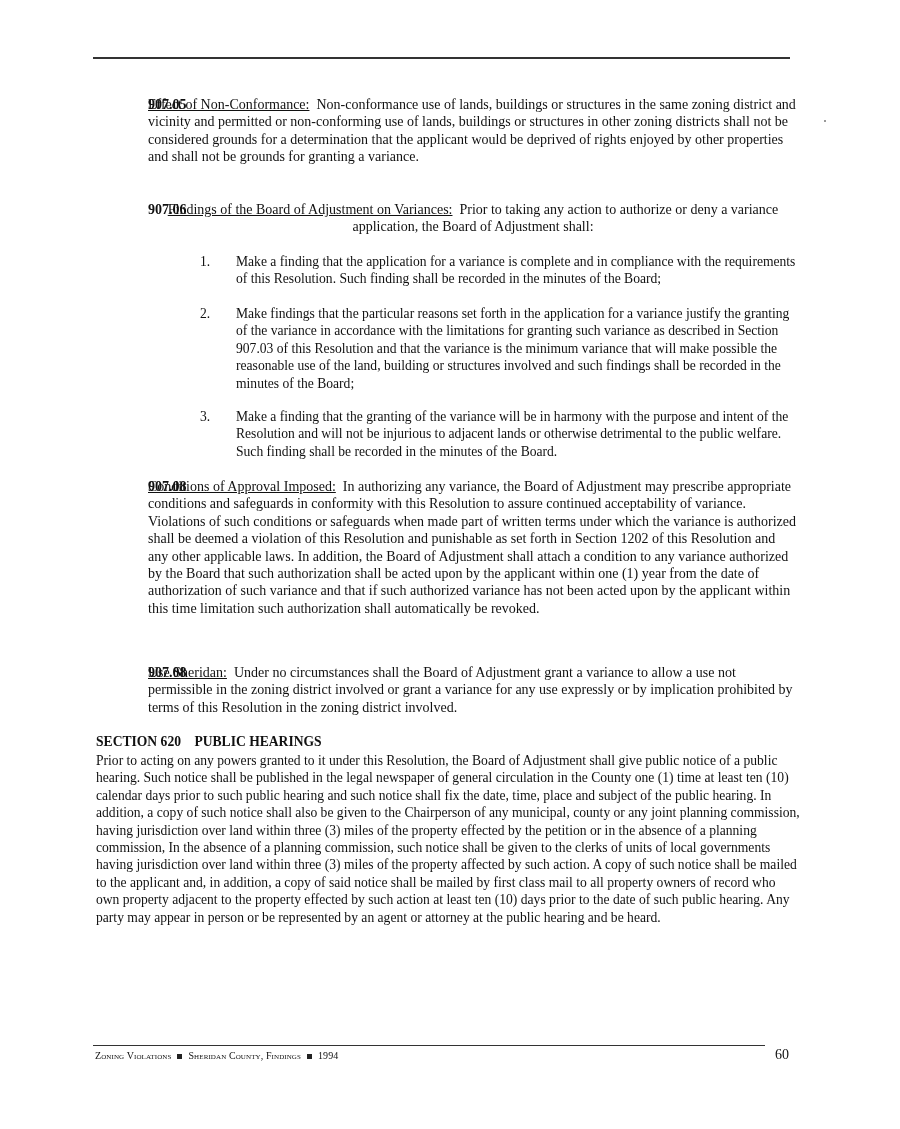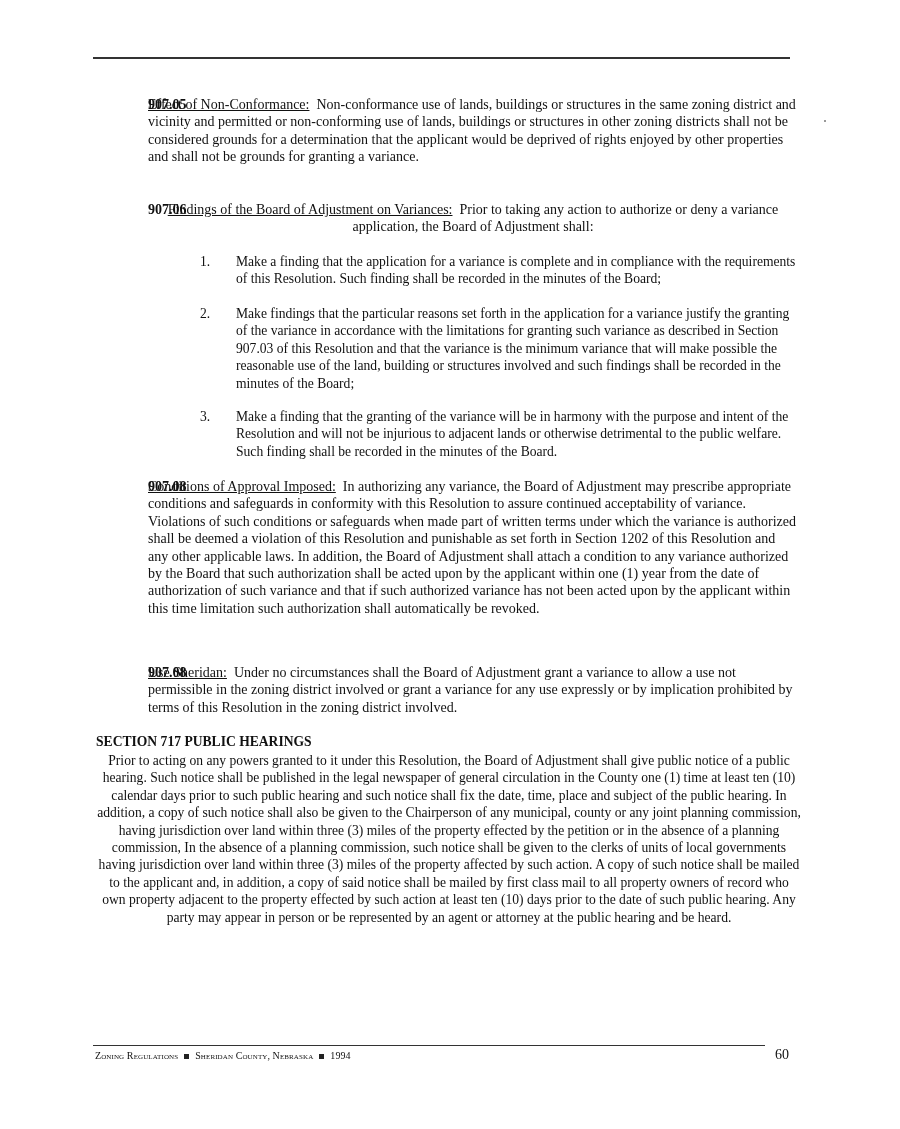--- a/index.html
+++ b/index.html
@@ -8,22 +8,22 @@
   .rule-top { position: absolute; left: 93px; top: 57px; width: 697px; height: 2px; background: #333; }
   .block { position: absolute; font-size: 14px; line-height: 17.4px; }
   .sec { left: 148px; width: 650px; }
   .sec .num { position: absolute; left: 0; top: 0; font-weight: bold; }
   .sec .body { }
   .u { text-decoration: underline; }
   .item { position: absolute; left: 200px; width: 600px; font-size: 13.6px; line-height: 17.4px; }
   .item .inum { position: absolute; left: 0; top: 0; }
   .item .ibody { margin-left: 36px; }
   .section-head { position: absolute; left: 96px; top: 734px; font-weight: bold; font-size: 13.6px; }
-  .section-head span + span { margin-left: 0; }
-  .para { position: absolute; left: 96px; top: 752px; width: 706px; font-size: 13.6px; line-height: 17.4px; text-align: center; }
+  .section-head span + span { margin-left: 10px; }
+  .para { position: absolute; left: 96px; top: 752px; width: 706px; font-size: 13.6px; line-height: 17.4px; }
   .rule-foot { position: absolute; left: 93px; top: 1045px; width: 672px; height: 1px; background: #333; }
   .footer { position: absolute; left: 95px; top: 1050px; font-size: 10px; font-variant: small-caps; letter-spacing: 0.1px; }
   .footer .sep { display: inline-block; width: 5px; height: 5px; background: #222; margin: 0 6px 1px 6px; vertical-align: middle; }
   .pagenum { position: absolute; left: 775px; top: 1047px; font-size: 14px; }
   .dot { position: absolute; left: 824px; top: 120px; width: 2px; height: 2px; background: #999; }
 </style>
 </head>
 <body>
 
 <div class="rule-top"></div>
@@ -70,22 +70,22 @@
 
 <div class="block sec" style="top:664px;">
   <span class="num">907.08</span>
   <div class="body">
     <span class="u">Use Sheridan:</span>&nbsp;
     <span>Under no circumstances shall the Board of Adjustment grant a variance to allow a use not permissible in the zoning district involved or grant a variance for any use expressly or by implication prohibited by terms of this Resolution in the zoning district involved.</span>
   </div>
 </div>
 
 <div class="section-head">
-  <span>SECTION 717</span>
+  <span>SECTION 620</span>
   <span>PUBLIC HEARINGS</span>
 </div>
 <div class="para">Prior to acting on any powers granted to it under this Resolution,  the Board of Adjustment shall give public notice of a public hearing.  Such notice shall be published in the legal newspaper of general circulation in the County one (1) time at least ten (10) calendar days prior to such public hearing and such notice shall fix the date, time, place and subject of the public hearing.  In addition, a copy of such notice shall also be given to the Chairperson of any municipal,  county or any joint planning commission, having jurisdiction over land within three (3) miles of the property effected by the petition or in the absence of a planning commission,  In the absence of a planning commission, such notice shall be given to the clerks of units of local governments having jurisdiction over land within three (3) miles of the property affected by such action.  A copy of such notice shall be mailed to the applicant and,  in addition, a copy of said notice shall be mailed by first class mail to all property owners of record who own property adjacent to the property effected by such action at least ten (10) days prior to the date of such public hearing.  Any party may appear in person or be represented by an agent or attorney at the public hearing and be heard.</div>
 
 <div class="rule-foot"></div>
 <div class="footer">
-  <span>Zoning Regulations</span><span class="sep"></span><span>Sheridan County, Nebraska</span><span class="sep"></span><span>1994</span>
+  <span>Zoning Violations</span><span class="sep"></span><span>Sheridan County, Findings</span><span class="sep"></span><span>1994</span>
 </div>
 <div class="pagenum">60</div>
 
 </body></html>

